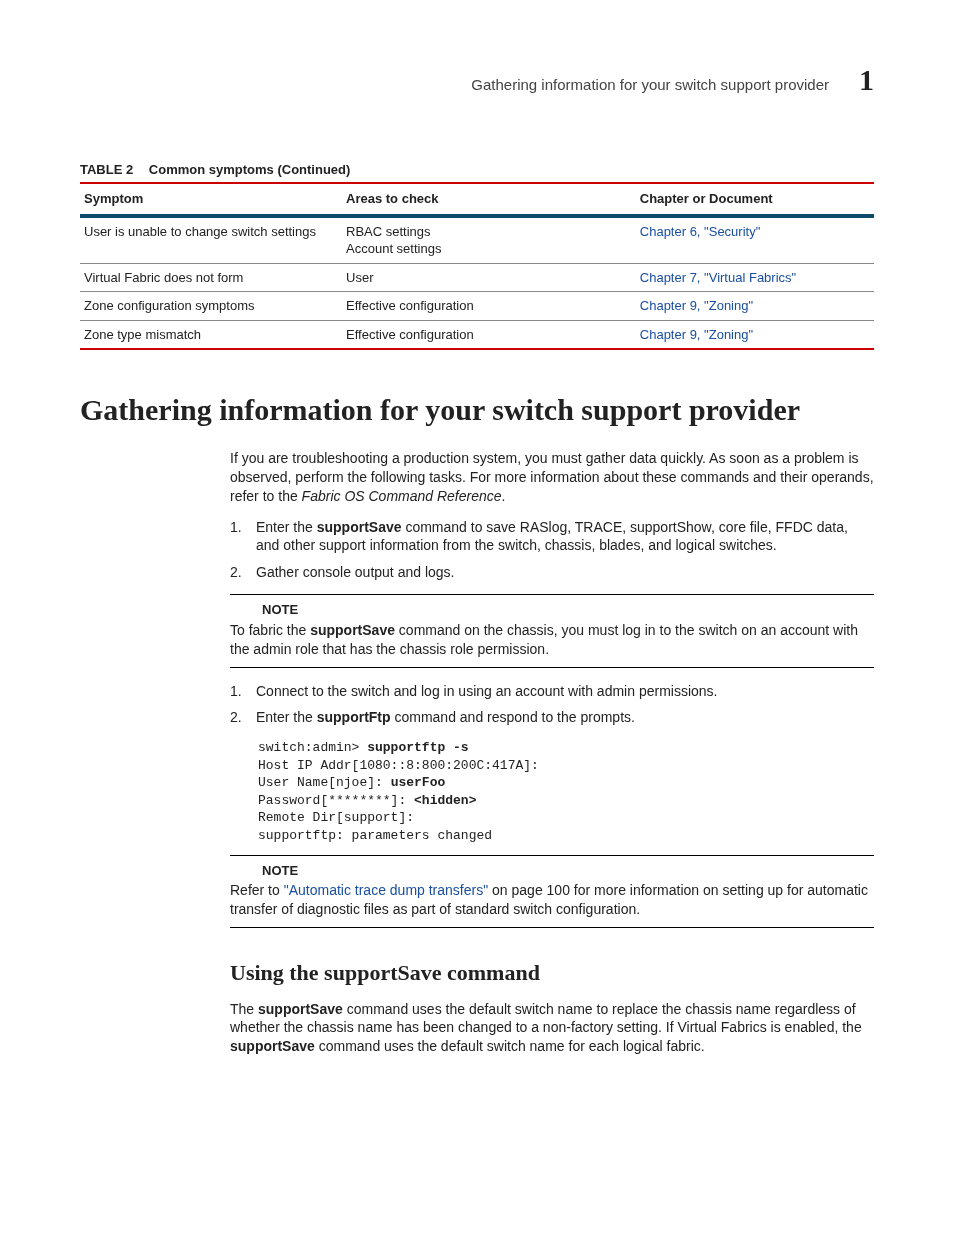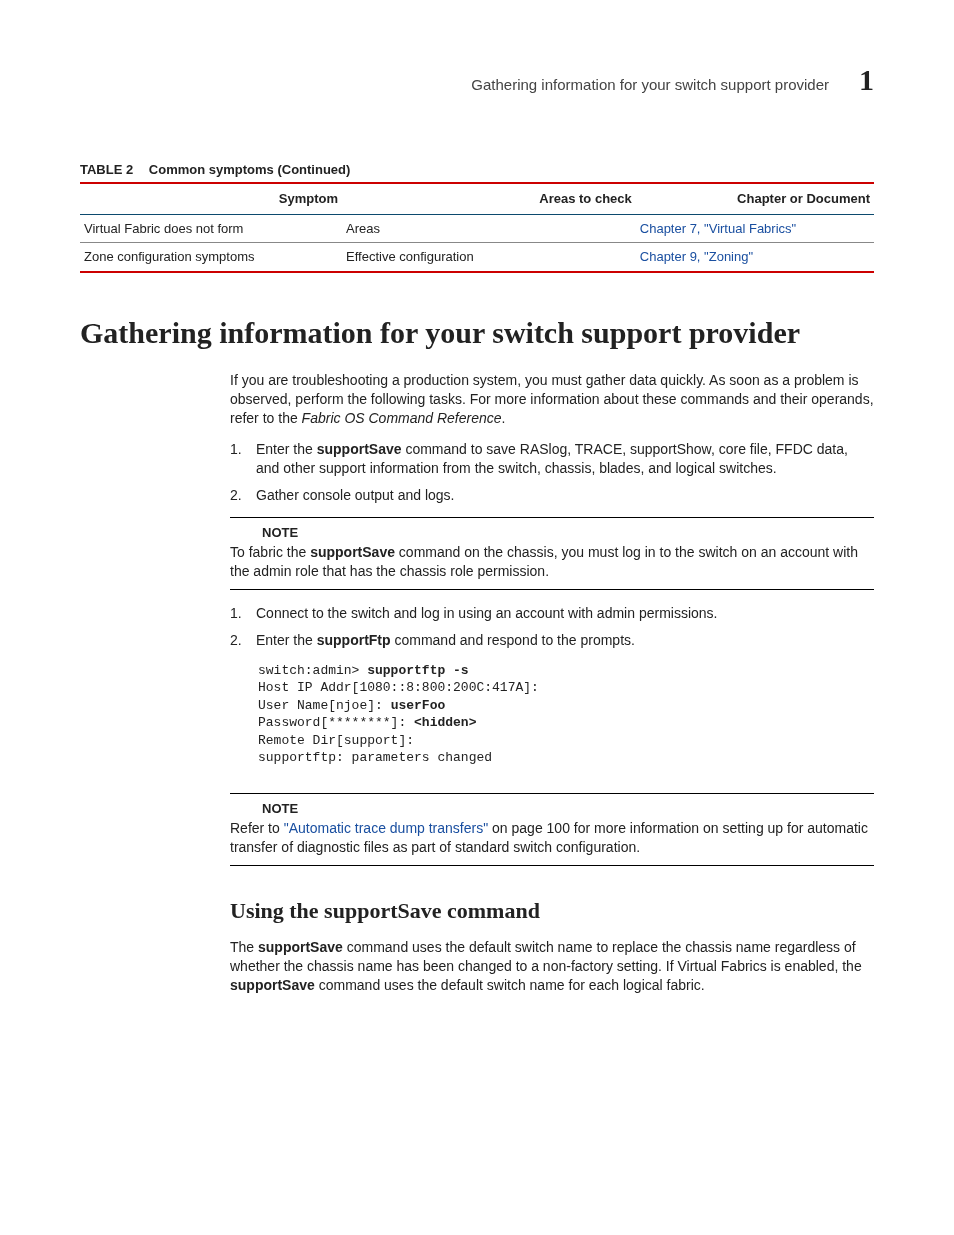--- a/index.html
+++ b/index.html
@@ -33,25 +33,25 @@
     margin-bottom: 4px;
   }
   .table-caption .tlabel { font-weight: bold; margin-right: 12px; }
   .table-caption .tdesc { font-weight: bold; }
   table {
     width: 100%;
     border-collapse: collapse;
     font-size: 13px;
   }
   table th {
-    text-align: right;
+    text-align: left;
     font-weight: bold;
     padding: 6px 4px;
     border-top: 2px solid #c00;
-    border-bottom: 1px solid #0c4a6e;
+    border-bottom: 4px solid #0c4a6e;
   }
   table td {
     padding: 5px 4px;
     border-bottom: 1px solid #888;
     vertical-align: top;
   }
   table tr:last-child td {
      border-bottom: 2px solid #c00;
   }
   .link { color: #1a4fa0; }
@@ -106,21 +106,21 @@
   }
   .note-body { font-size: 14px; }
   .example-label {
     font-weight: bold;
     font-size: 13px;
     margin: 14px 0 4px 28px;
   }
   pre.code {
     font-family: "Courier New", monospace;
     font-size: 13px;
-    margin: 0 0 26px 28px;
+    margin: 0 0 10px 28px;
     white-space: pre;
   }
   pre.code .b { font-weight: bold; }
 </style>
 </head>
 <body>
 
 <div class="running-header">
   <span class="title">Gathering information for your switch support provider</span>
   <span class="num">1</span>
@@ -134,26 +134,37 @@
 <table>
   <thead>
     <tr>
       <th style="width:33%">Symptom</th>
       <th style="width:37%">Areas to check</th>
       <th>Chapter or Document</th>
     </tr>
   </thead>
   <tbody>
     <tr>
+      <td>User is unable to change switch settings</td>
+      <td style="white-space:pre-line">RBAC settings
+Account settings</td>
+      <td><span class="link">Chapter 6, "Security"</span></td>
+    </tr>
+    <tr>
       <td>Virtual Fabric does not form</td>
-      <td>Areas</td>
+      <td>User</td>
       <td><span class="link">Chapter 7, "Virtual Fabrics"</span></td>
     </tr>
     <tr>
       <td>Zone configuration symptoms</td>
+      <td>Effective configuration</td>
+      <td><span class="link">Chapter 9, "Zoning"</span></td>
+    </tr>
+    <tr>
+      <td>Zone type mismatch</td>
       <td>Effective configuration</td>
       <td><span class="link">Chapter 9, "Zoning"</span></td>
     </tr>
   </tbody>
 </table>
 
 <h1>Gathering information for your switch support provider</h1>
 
 <div class="body-indent">
 

